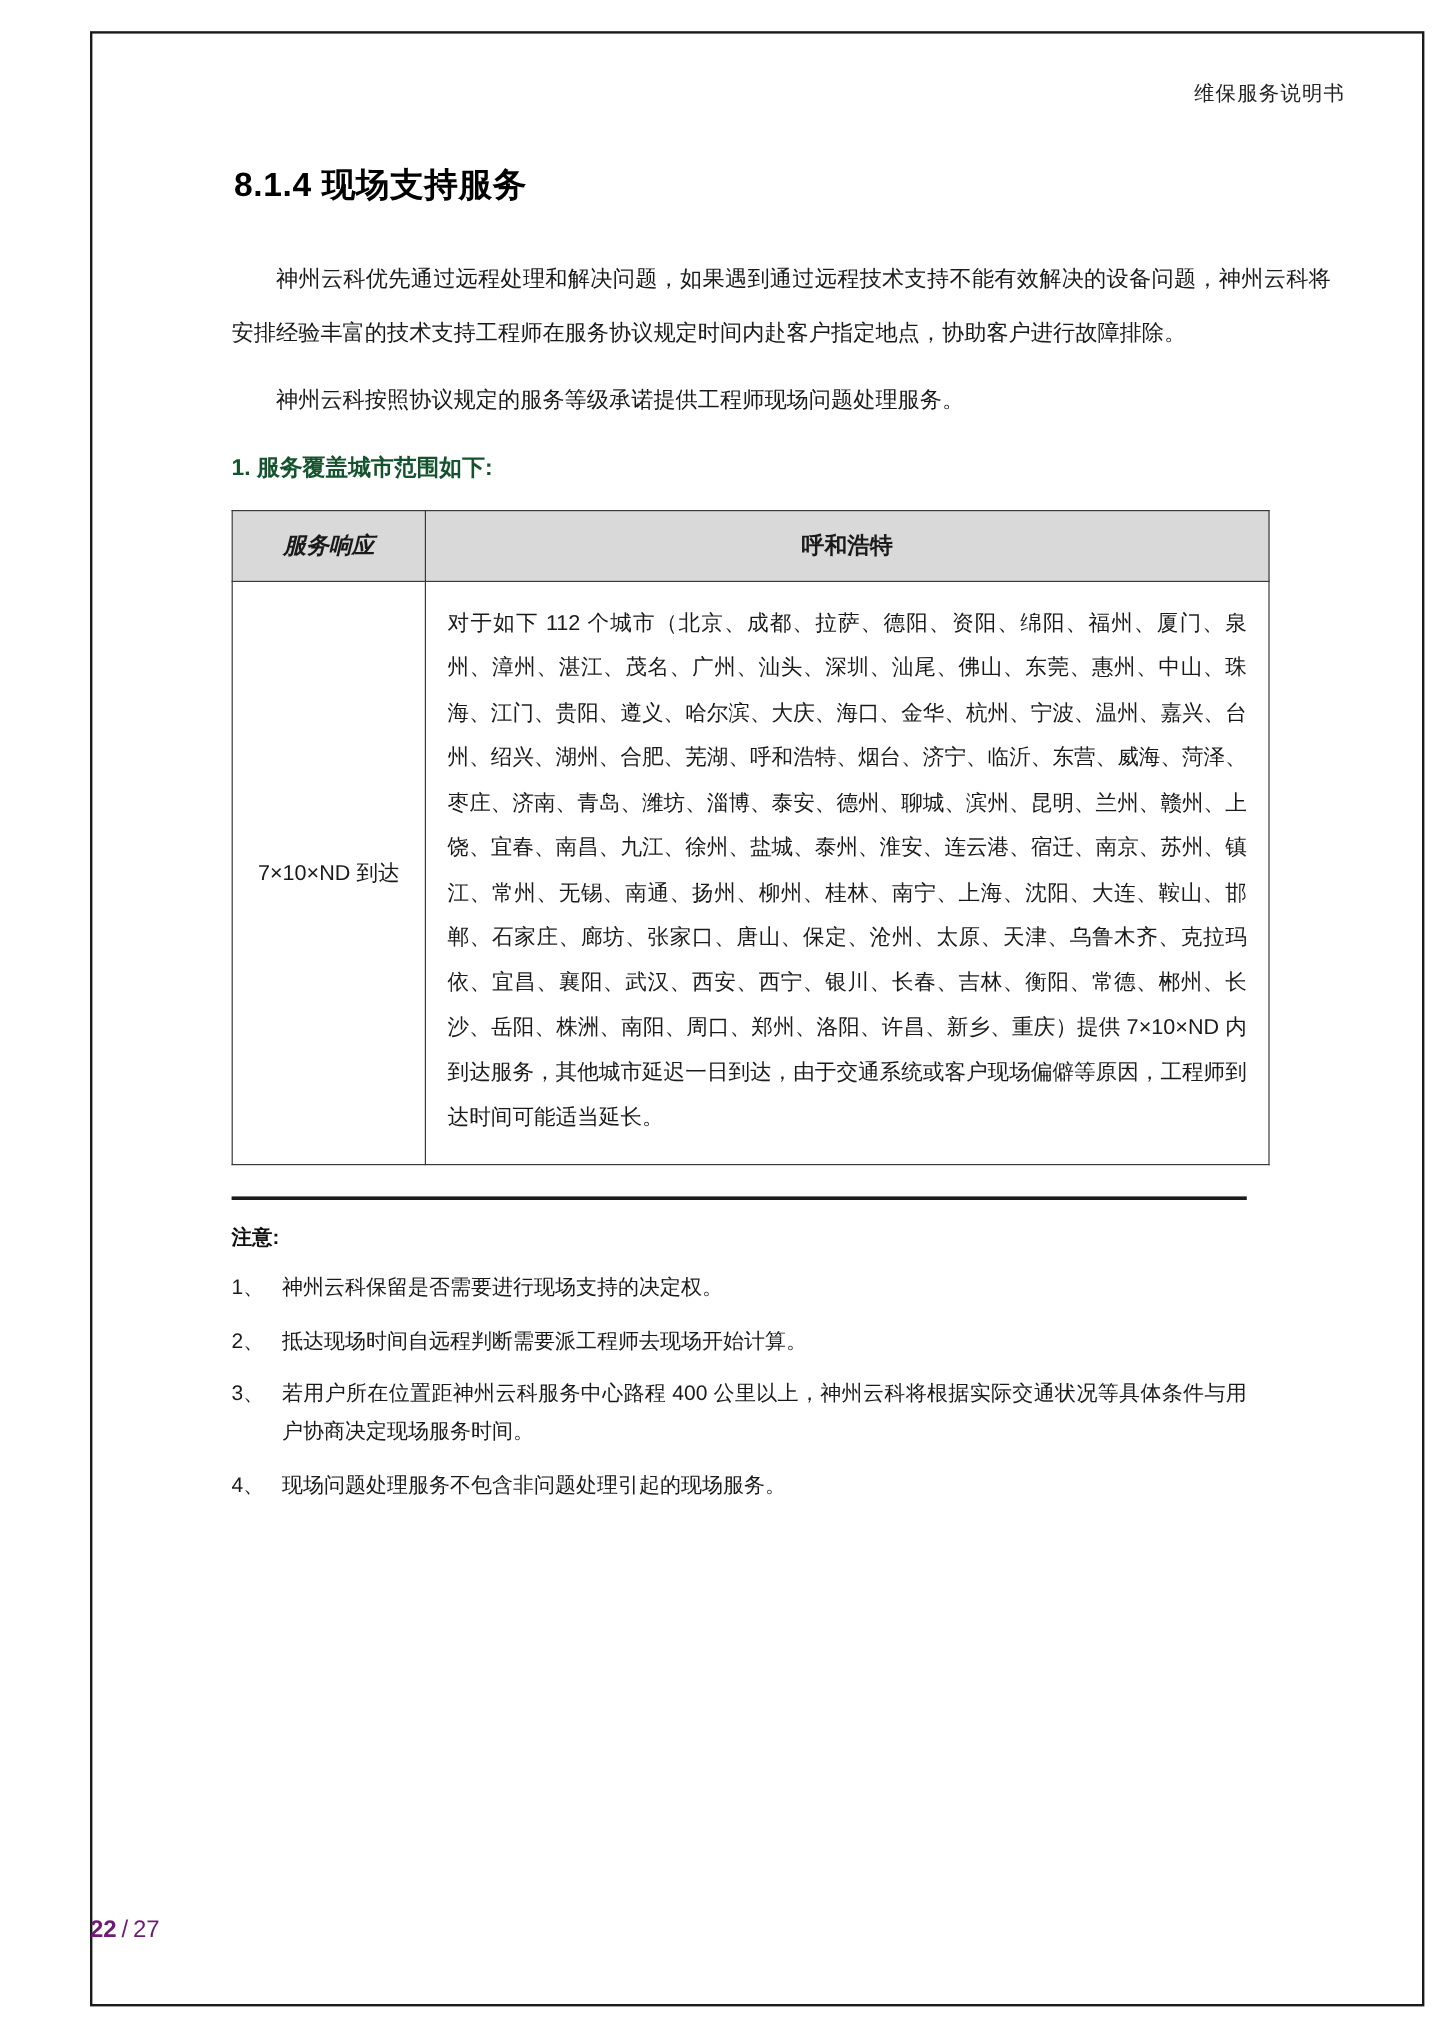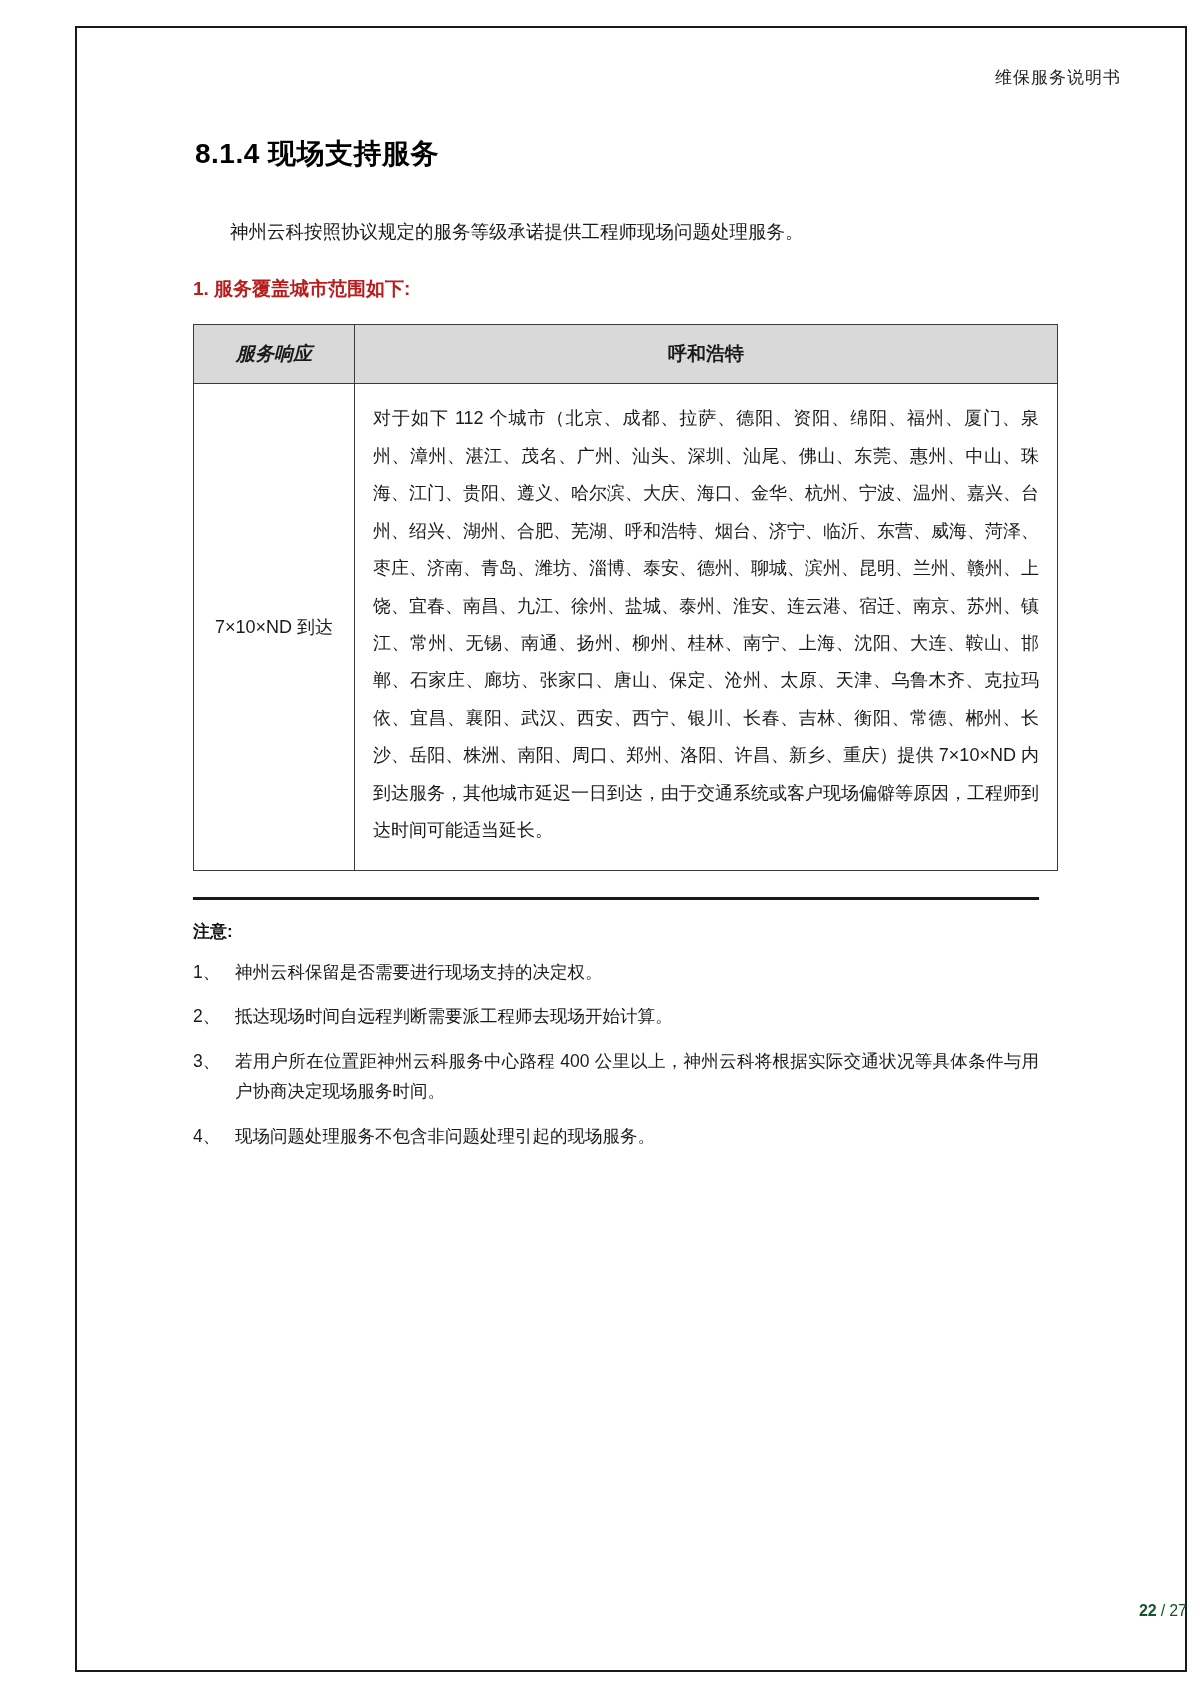--- a/index.html
+++ b/index.html
@@ -65,21 +65,21 @@
     color: #1a1a1a;
     padding: 0 18px 0 58px;
   }
   p.body-para.tight {
     margin-bottom: 22px;
   }
   h2.list-title {
     font-size: 19px;
     font-weight: bold;
     margin: 18px 0 22px 58px;
-    color: #b91c1c;
+    color: #14532d;
   }
   table.city-table {
     border-collapse: collapse;
     width: 846px;
     margin-left: 58px;
     table-layout: fixed;
   }
   table.city-table th,
   table.city-table td {
     border: 1.5px solid #3a3a3a;
@@ -137,39 +137,40 @@
   }
   ol.notes li .txt {
     flex: 1 1 auto;
     text-align: justify;
   }
   .footer {
     position: absolute;
     left: 0;
     right: 0;
     bottom: 52px;
-    text-align: right;
-    font-size: 16px;
-    color: #14532d;
+    text-align: left;
+    font-size: 20px;
+    color: #701a75;
   }
   .footer .pg { font-weight: bold; }
   .footer .sep { margin: 0 4px; }
 </style>
 </head>
 <body>
 
 <div class="page">
   <div class="page-border"></div>
 
   <div class="content">
 
     <div class="header-right">维保服务说明书</div>
 
     <h1 class="section-title">8.1.4 现场支持服务</h1>
 
+    <p class="body-para">神州云科优先通过远程处理和解决问题，如果遇到通过远程技术支持不能有效解决的设备问题，神州云科将安排经验丰富的技术支持工程师在服务协议规定时间内赴客户指定地点，协助客户进行故障排除。</p>
     <p class="body-para tight">神州云科按照协议规定的服务等级承诺提供工程师现场问题处理服务。</p>
 
     <h2 class="list-title">1. 服务覆盖城市范围如下:</h2>
 
     <table class="city-table">
       <thead>
         <tr>
           <th class="col-resp">服务响应</th>
           <th class="col-city">呼和浩特</th>
         </tr>

